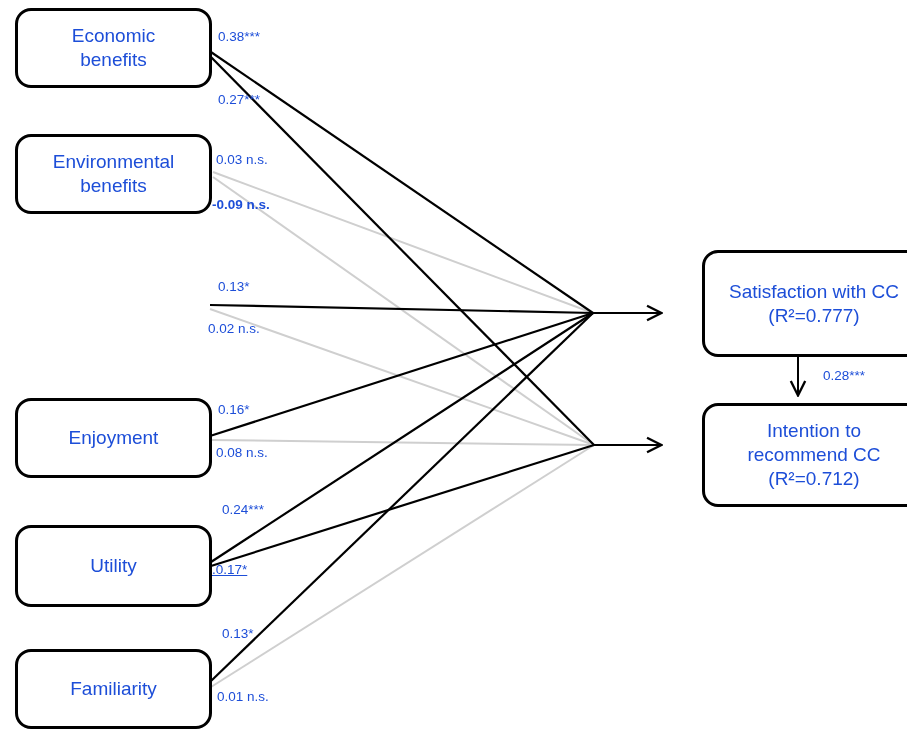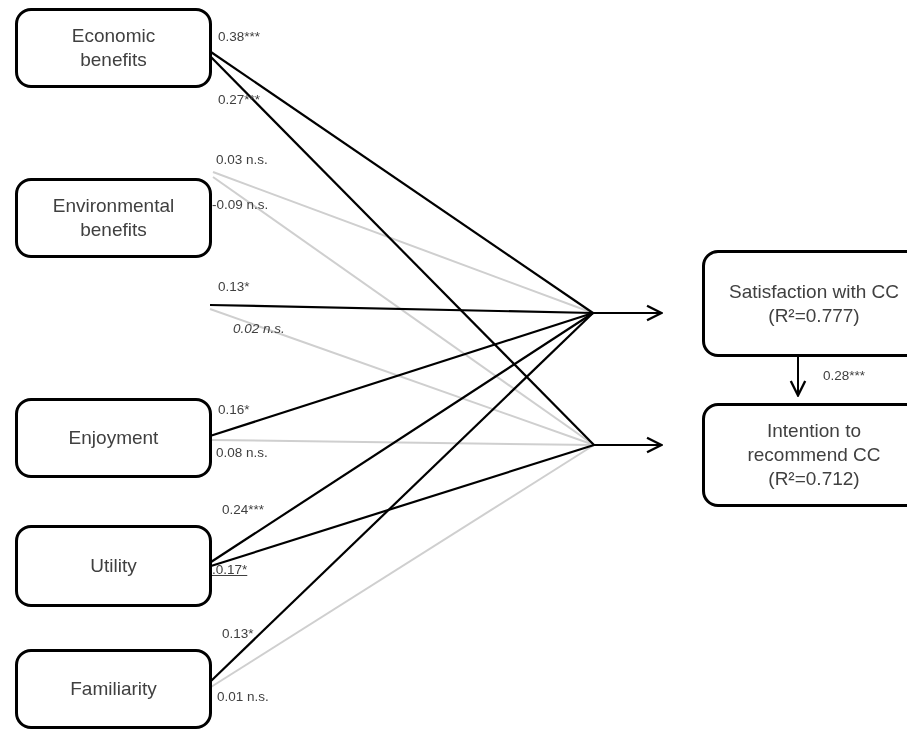--- a/index.html
+++ b/index.html
@@ -2,21 +2,21 @@
 <html><head>
 <meta charset="utf-8">
 <style>
   html, body { margin: 0; padding: 0; background: #ffffff; }
   .canvas {
     position: relative;
     width: 907px;
     height: 741px;
     background: #ffffff;
     font-family: "Liberation Sans", sans-serif;
-    color: #404040;
+    color: #1d4ed8;
     overflow: hidden;
   }
   .paths-layer {
     position: absolute;
     left: 0; top: 0;
   }
   .paths-layer line.sig { stroke: #000000; stroke-width: 2.2; }
   .paths-layer line.ns  { stroke: #cfcfcf; stroke-width: 2;   }
   .paths-layer line.arrowline { stroke: #000000; stroke-width: 2; }
   .node {
@@ -70,21 +70,21 @@
 
     <line class="arrowline" x1="593" y1="313" x2="660" y2="313" marker-end="url(#arrowhead)"></line>
     <line class="arrowline" x1="594" y1="445" x2="660" y2="445" marker-end="url(#arrowhead)"></line>
 
     <line class="arrowline" x1="798" y1="357" x2="798" y2="394" marker-end="url(#arrowhead)"></line>
   </svg>
 
   <div class="node left" style="top:8px;">
     <span>Economic benefits</span>
   </div>
-  <div class="node left" style="top:134px;margin-top:44px;">
+  <div class="node left" style="top:134px;">
     <span>Environmental benefits</span>
   </div>
   <div class="node left" style="top:398px;">
     <span>Enjoyment</span>
   </div>
   <div class="node left" style="top:525px; height:82px;">
     <span>Utility</span>
   </div>
   <div class="node left" style="top:649px;">
     <span>Familiarity</span>
@@ -95,23 +95,23 @@
     <div>(R²=0.777)</div>
   </div>
   <div class="node right" style="top:403px; height:104px;">
     <div>Intention to recommend CC</div>
     <div>(R²=0.712)</div>
   </div>
 
   <span class="coef" style="left:218px; top:29px;">0.38***</span>
   <span class="coef" style="left:218px; top:92px;">0.27***</span>
   <span class="coef" style="left:216px; top:152px;">0.03 n.s.</span>
-  <span class="coef" style="left:212px; top:197px;">-0.09 n.s.</span>
+  <span class="coef" style="left:212px; top:197px;font-weight:bold;">-0.09 n.s.</span>
   <span class="coef" style="left:218px; top:279px;">0.13*</span>
-  <span class="coef" style="left:233px; top:321px;font-style:italic;">0.02 n.s.</span>
+  <span class="coef" style="left:208px; top:321px;">0.02 n.s.</span>
   <span class="coef" style="left:218px; top:402px;">0.16*</span>
   <span class="coef" style="left:216px; top:445px;">0.08 n.s.</span>
   <span class="coef" style="left:222px; top:502px;">0.24***</span>
   <span class="coef" style="left:212px; top:562px;text-decoration:underline;">.0.17*</span>
   <span class="coef" style="left:222px; top:626px;">0.13*</span>
   <span class="coef" style="left:217px; top:689px;">0.01 n.s.</span>
   <span class="coef" style="left:823px; top:368px;">0.28***</span>
 
 </div>
 

